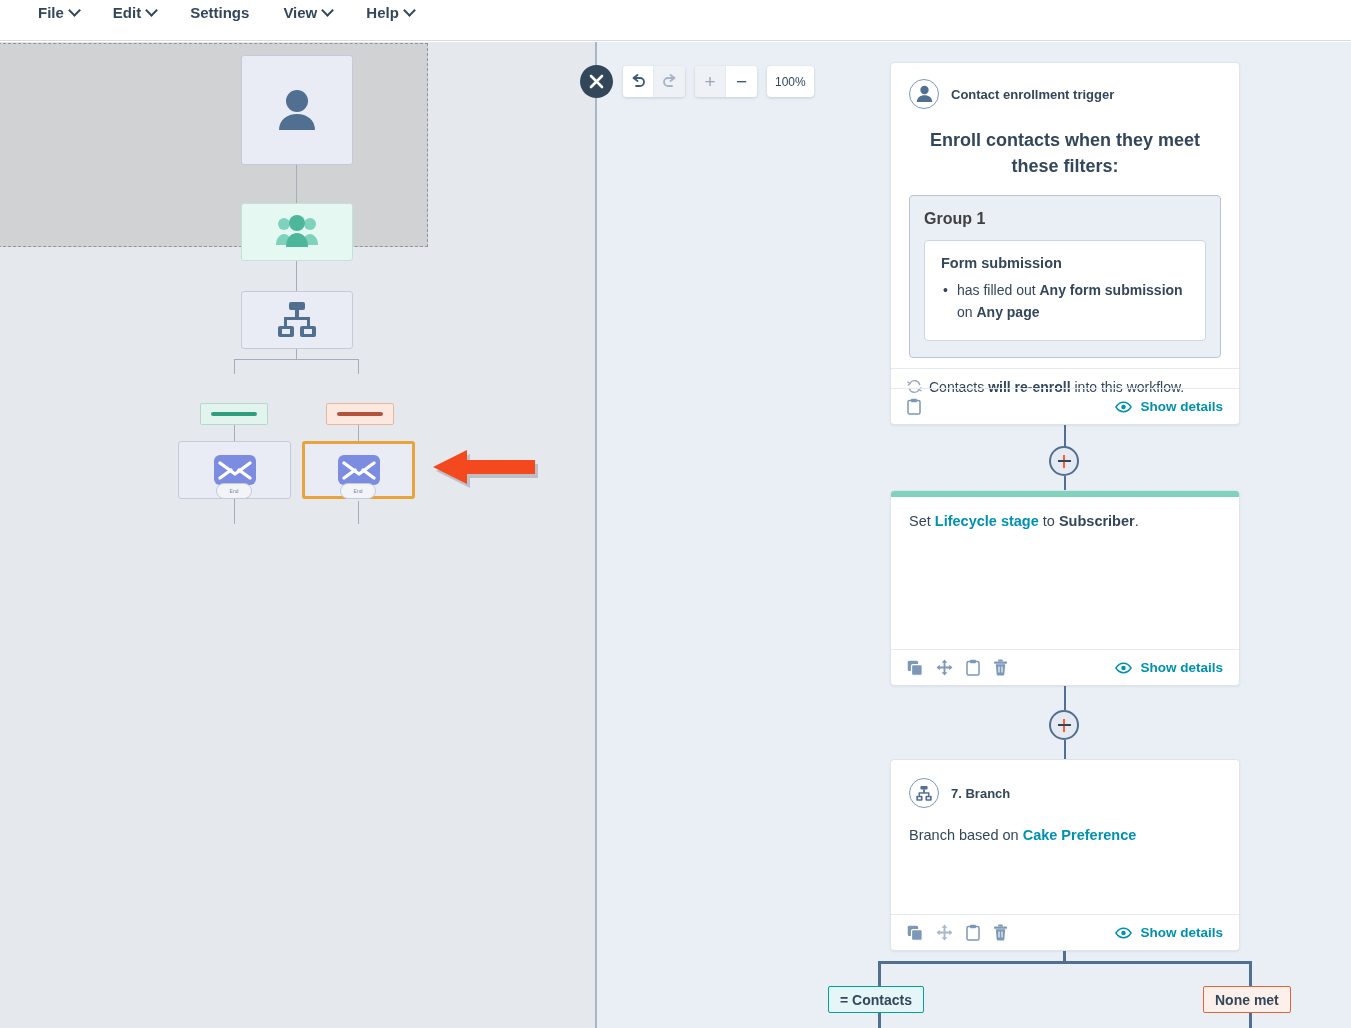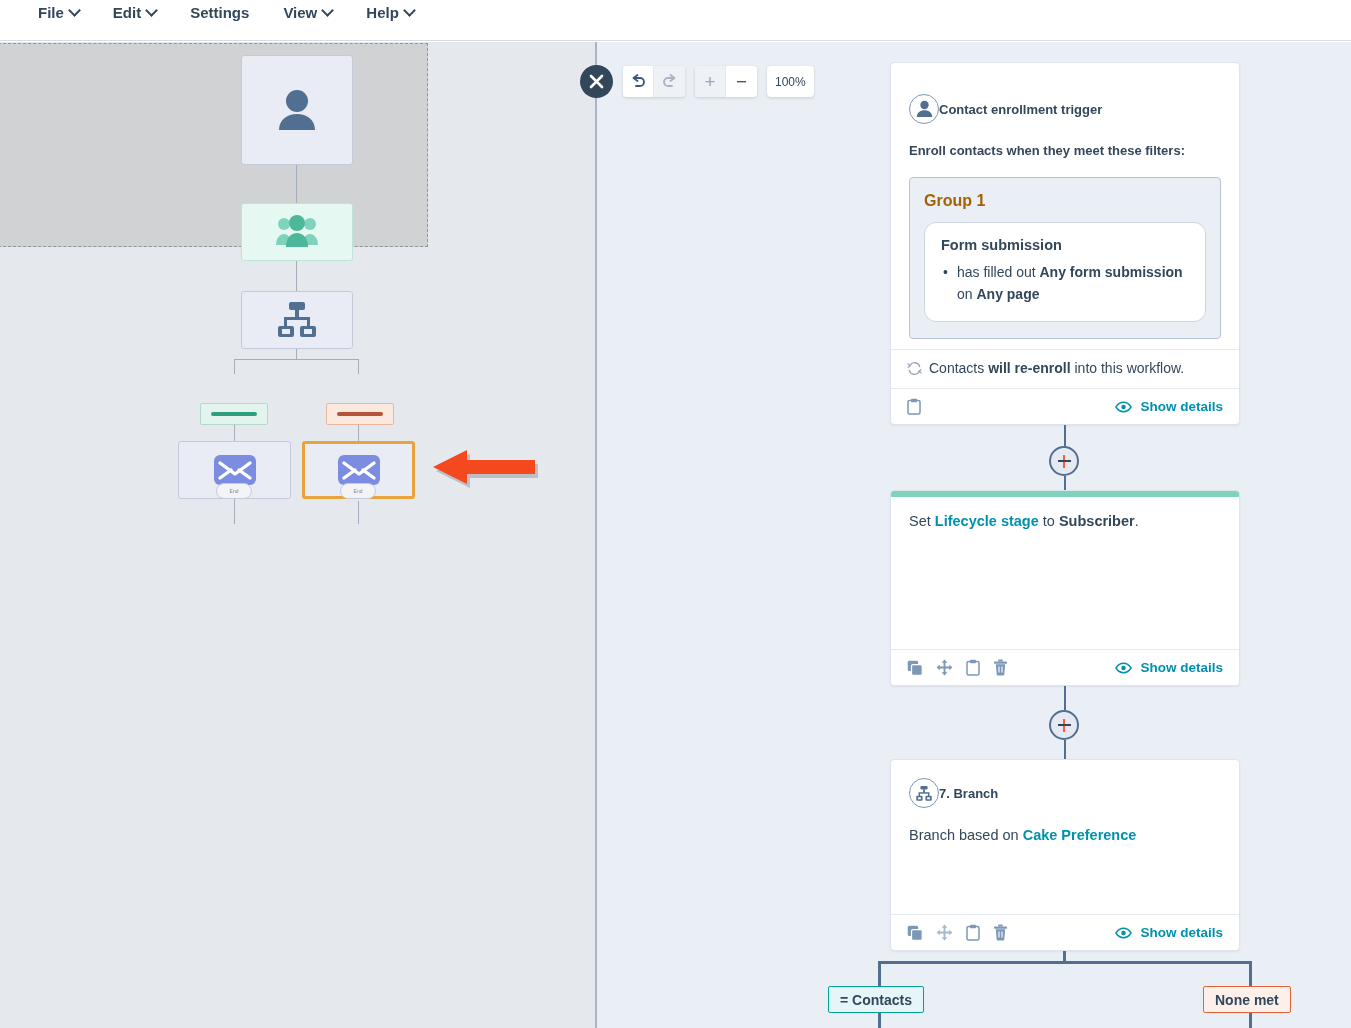--- a/index.html
+++ b/index.html
@@ -102,21 +102,21 @@
     font-size: 12px; color: #33475b; cursor: pointer;
   }
 
   
   .card {
     position: absolute; left: 890px; width: 350px;
     background: #ffffff; border: 1px solid #dfe3eb; border-radius: 4px;
     box-shadow: 0 1px 2px rgba(45,62,80,0.08);
   }
   .card-topbar { height: 6px; border-radius: 3px 3px 0 0; }
-  .card-head { display: flex; align-items: center; gap: 0; padding: 31px 18px 0 18px; }
+  .card-head { display: flex; align-items: center; gap: 12px; padding: 16px 18px 0 18px; }
   .card-title { font-size: 13px; font-weight: bold; color: #33475b; }
   .card-body { padding: 14px 18px 0 18px; font-size: 14.5px; color: #33475b; line-height: 1.45; }
   .card-footer {
     position: absolute; left: 0; right: 0; bottom: 0; height: 36px;
     border-top: 1px solid #e5e9f0;
     display: flex; align-items: center; justify-content: space-between;
     padding: 0 16px;
   }
   .footer-icons { display: flex; align-items: center; gap: 13px; }
   .show-details {
@@ -137,24 +137,24 @@
     border: 1.5px solid #7c98b6; background: #ffffff;
     display: flex; align-items: center; justify-content: center; flex: none;
   }
   .icon-circle.green { border-color: #00bda5; background: #e5f8f6; }
 
   
   #group-box {
     margin: 16px 18px 0 18px; background: #eaeff5;
     border: 1px solid #b8c5d6; border-radius: 4px; padding: 14px 14px 16px 14px;
   }
-  #group-title { font-size: 16px; font-weight: bold; color: #a16207; }
+  #group-title { font-size: 16px; font-weight: bold; color: #404040; }
   #filter-box {
     margin-top: 12px; background: #ffffff;
-    border: 1px solid #cbd6e2; border-radius: 12px; padding: 14px 4px 16px 16px;
+    border: 1px solid #cbd6e2; border-radius: 4px; padding: 14px 4px 16px 16px;
   }
   #filter-name { font-size: 14.5px; font-weight: bold; color: #33475b; }
   #filter-bullet {
     margin-top: 9px; font-size: 14px; color: #33475b; line-height: 1.55;
     padding-left: 16px; position: relative;
   }
   #filter-bullet::before {
     content: "\2022"; position: absolute; left: 2px; top: 0; color: #33475b;
   }
 
@@ -333,21 +333,21 @@
   <div class="card-head">
     <div class="icon-circle">
       <svg width="17" height="18" viewBox="0 0 17 18">
         <circle cx="8.5" cy="5" r="4.2" fill="#516f90"></circle>
         <path d="M0.8 17c0-4.3 3.4-6.8 7.7-6.8s7.7 2.5 7.7 6.8z" fill="#516f90"></path>
       </svg>
     </div>
     <span class="card-title">Contact enrollment trigger</span>
   </div>
 
-  <div class="card-body" style="font-weight:bold; font-size:13px; padding-top:18px;">Enroll contacts when they meet these filters:</div>
+  <div class="card-body" style="font-weight:bold; font-size:18px; padding-top:18px;text-align:center;">Enroll contacts when they meet these filters:</div>
 
   <div id="group-box">
     <div id="group-title">Group 1</div>
     <div id="filter-box">
       <div id="filter-name">Form submission</div>
       <div id="filter-bullet">
         <span>has filled out </span><span class="strong">Any form submission</span><span> on </span><span class="strong">Any page</span>
       </div>
     </div>
   </div>

